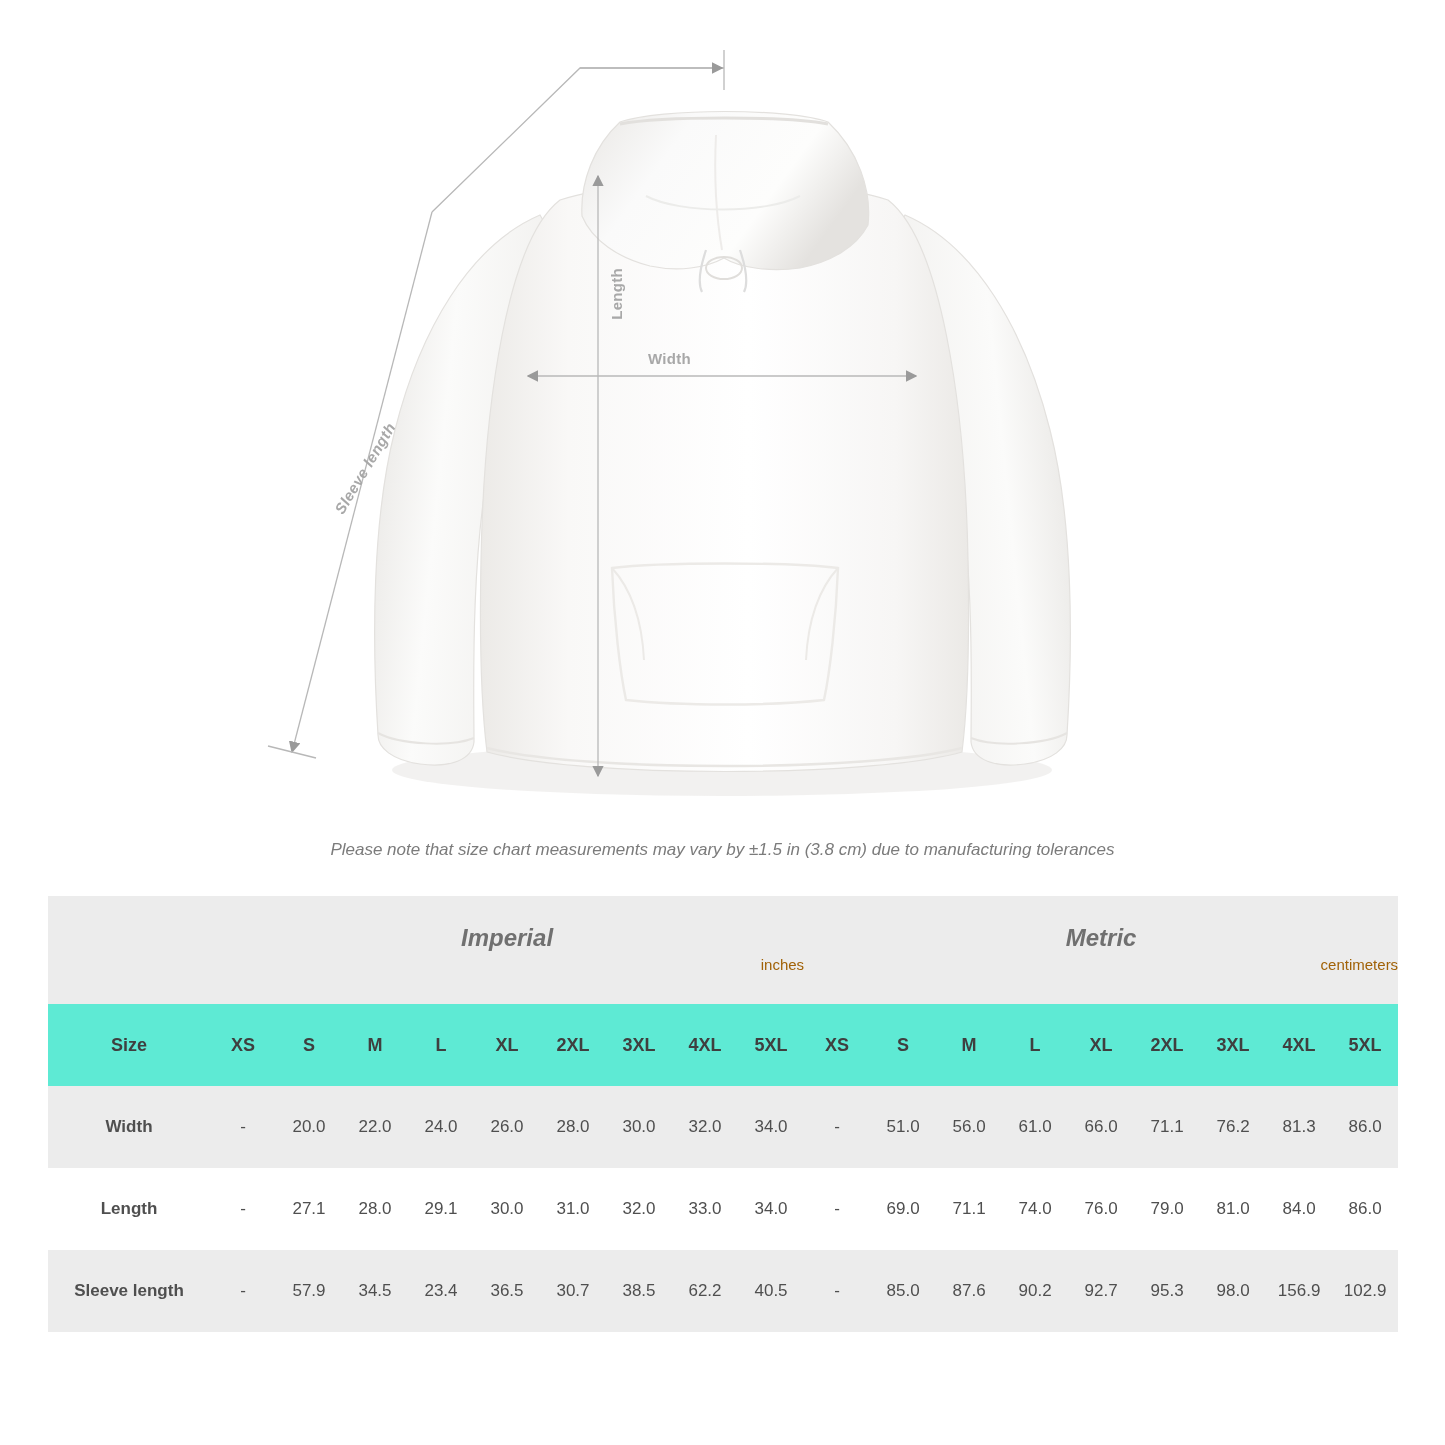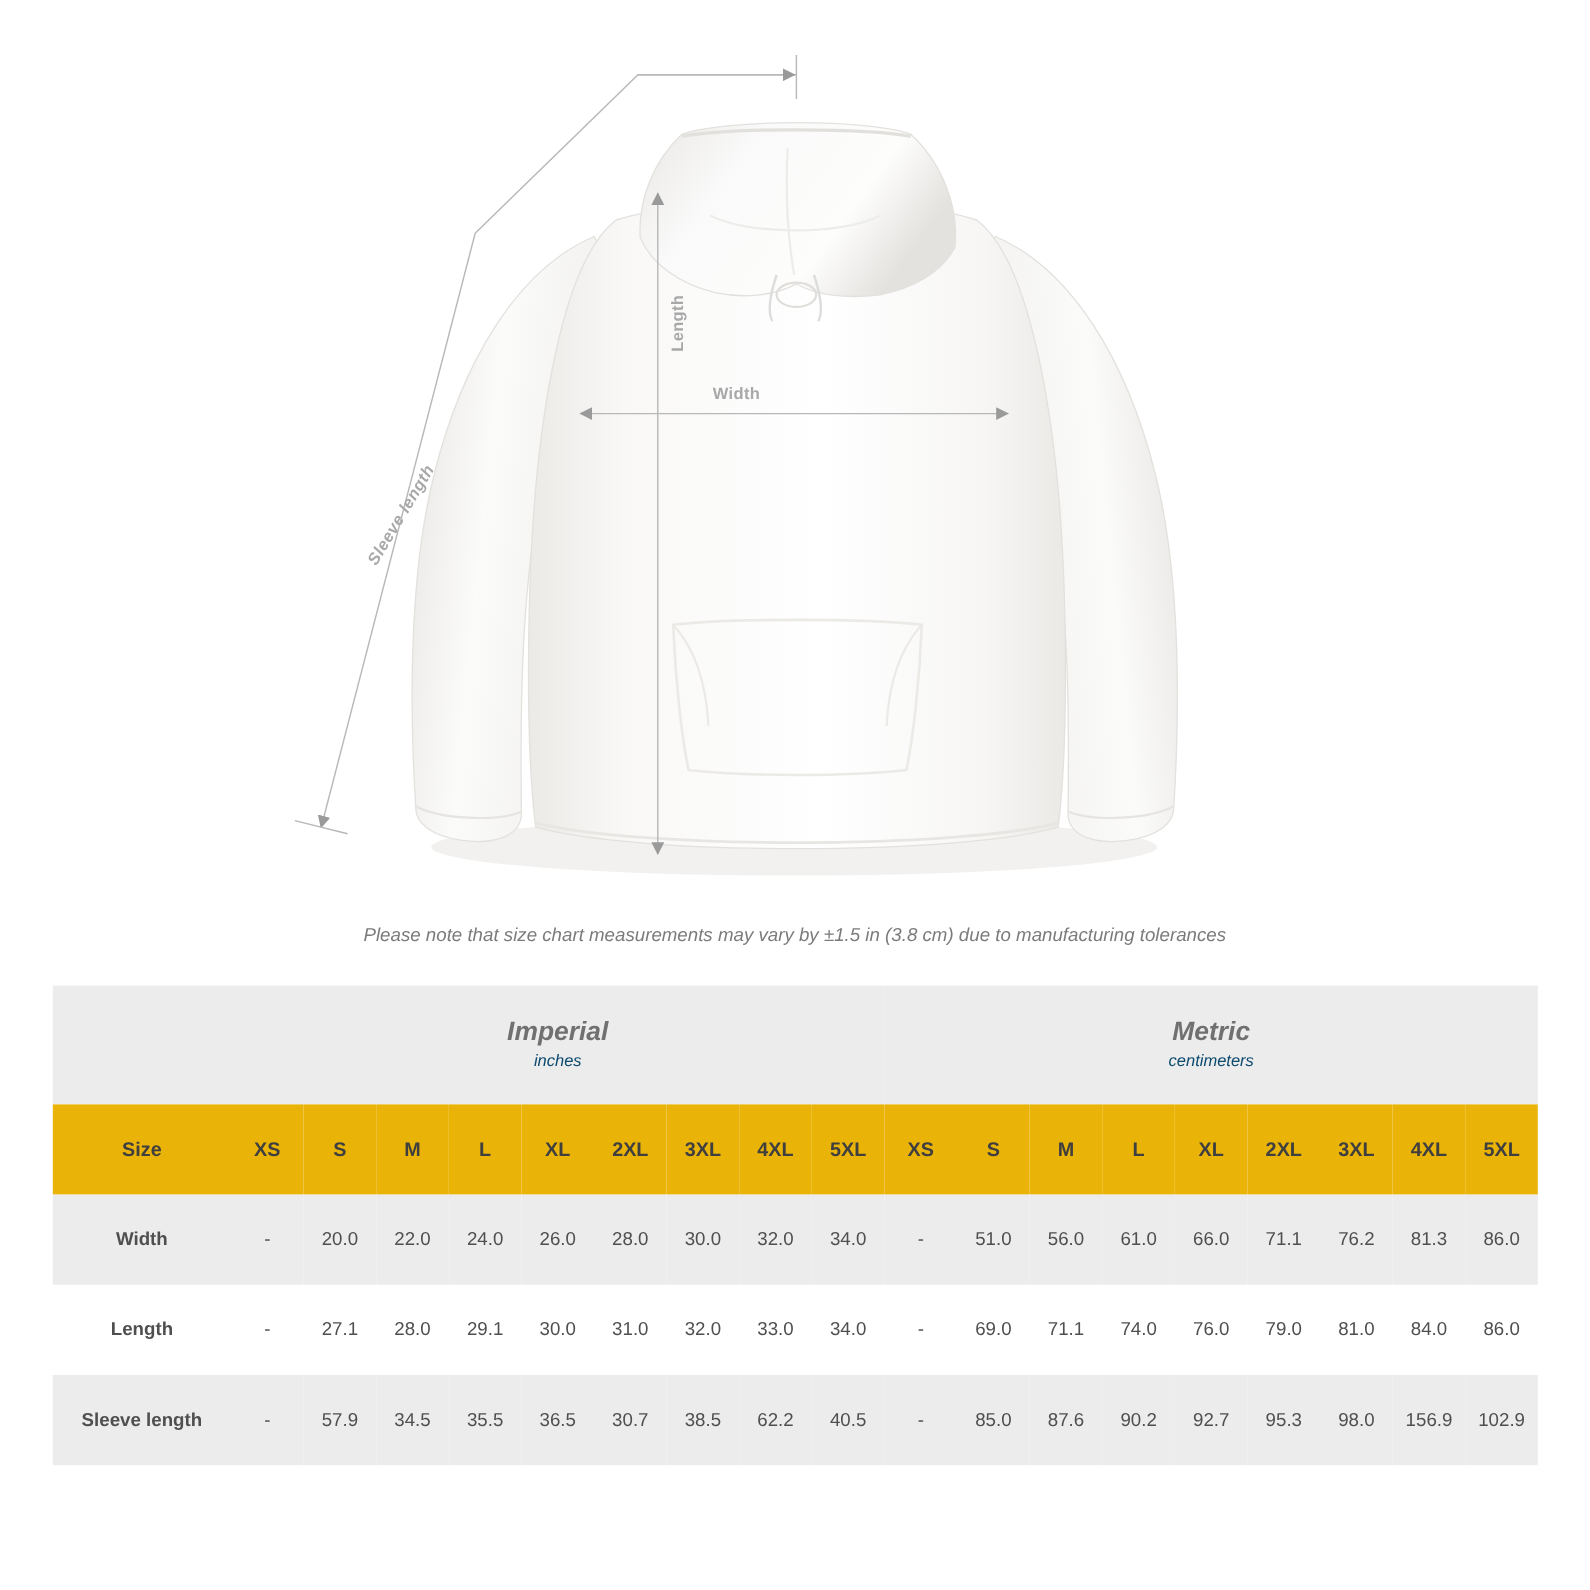--- a/index.html
+++ b/index.html
@@ -91,26 +91,26 @@
   }
   .unit-head .unit-name {
     font-size: 24px;
     font-style: italic;
     font-weight: bold;
     color: #707070;
     line-height: 1.25;
   }
   .unit-head .unit-sub {
     font-size: 15px;
-    font-style: italic;
-    color: #0c4a6e;
+    color: #a16207;
     line-height: 1.6;
+    text-align: right;
   }
   tr.head-row td {
-    background: #eab308;
+    background: #5eead4;
     font-weight: bold;
     font-size: 18px;
     color: #3f3f3f;
   }
   tr.head-row td.rowlabel { font-size: 18px; }
   tr.band td { background: #ececec; }
   tr.plain td { background: #ffffff; }
   td.rowlabel {
     font-weight: bold;
     font-size: 18px;
@@ -297,21 +297,21 @@
           <td>81.0</td>
           <td>84.0</td>
           <td>86.0</td>
         </tr>
 
         <tr class="band">
           <td class="rowlabel">Sleeve length</td>
           <td>-</td>
           <td>57.9</td>
           <td>34.5</td>
-          <td>35.5</td>
+          <td>23.4</td>
           <td>36.5</td>
           <td>30.7</td>
           <td>38.5</td>
           <td>62.2</td>
           <td>40.5</td>
           <td>-</td>
           <td>85.0</td>
           <td>87.6</td>
           <td>90.2</td>
           <td>92.7</td>

